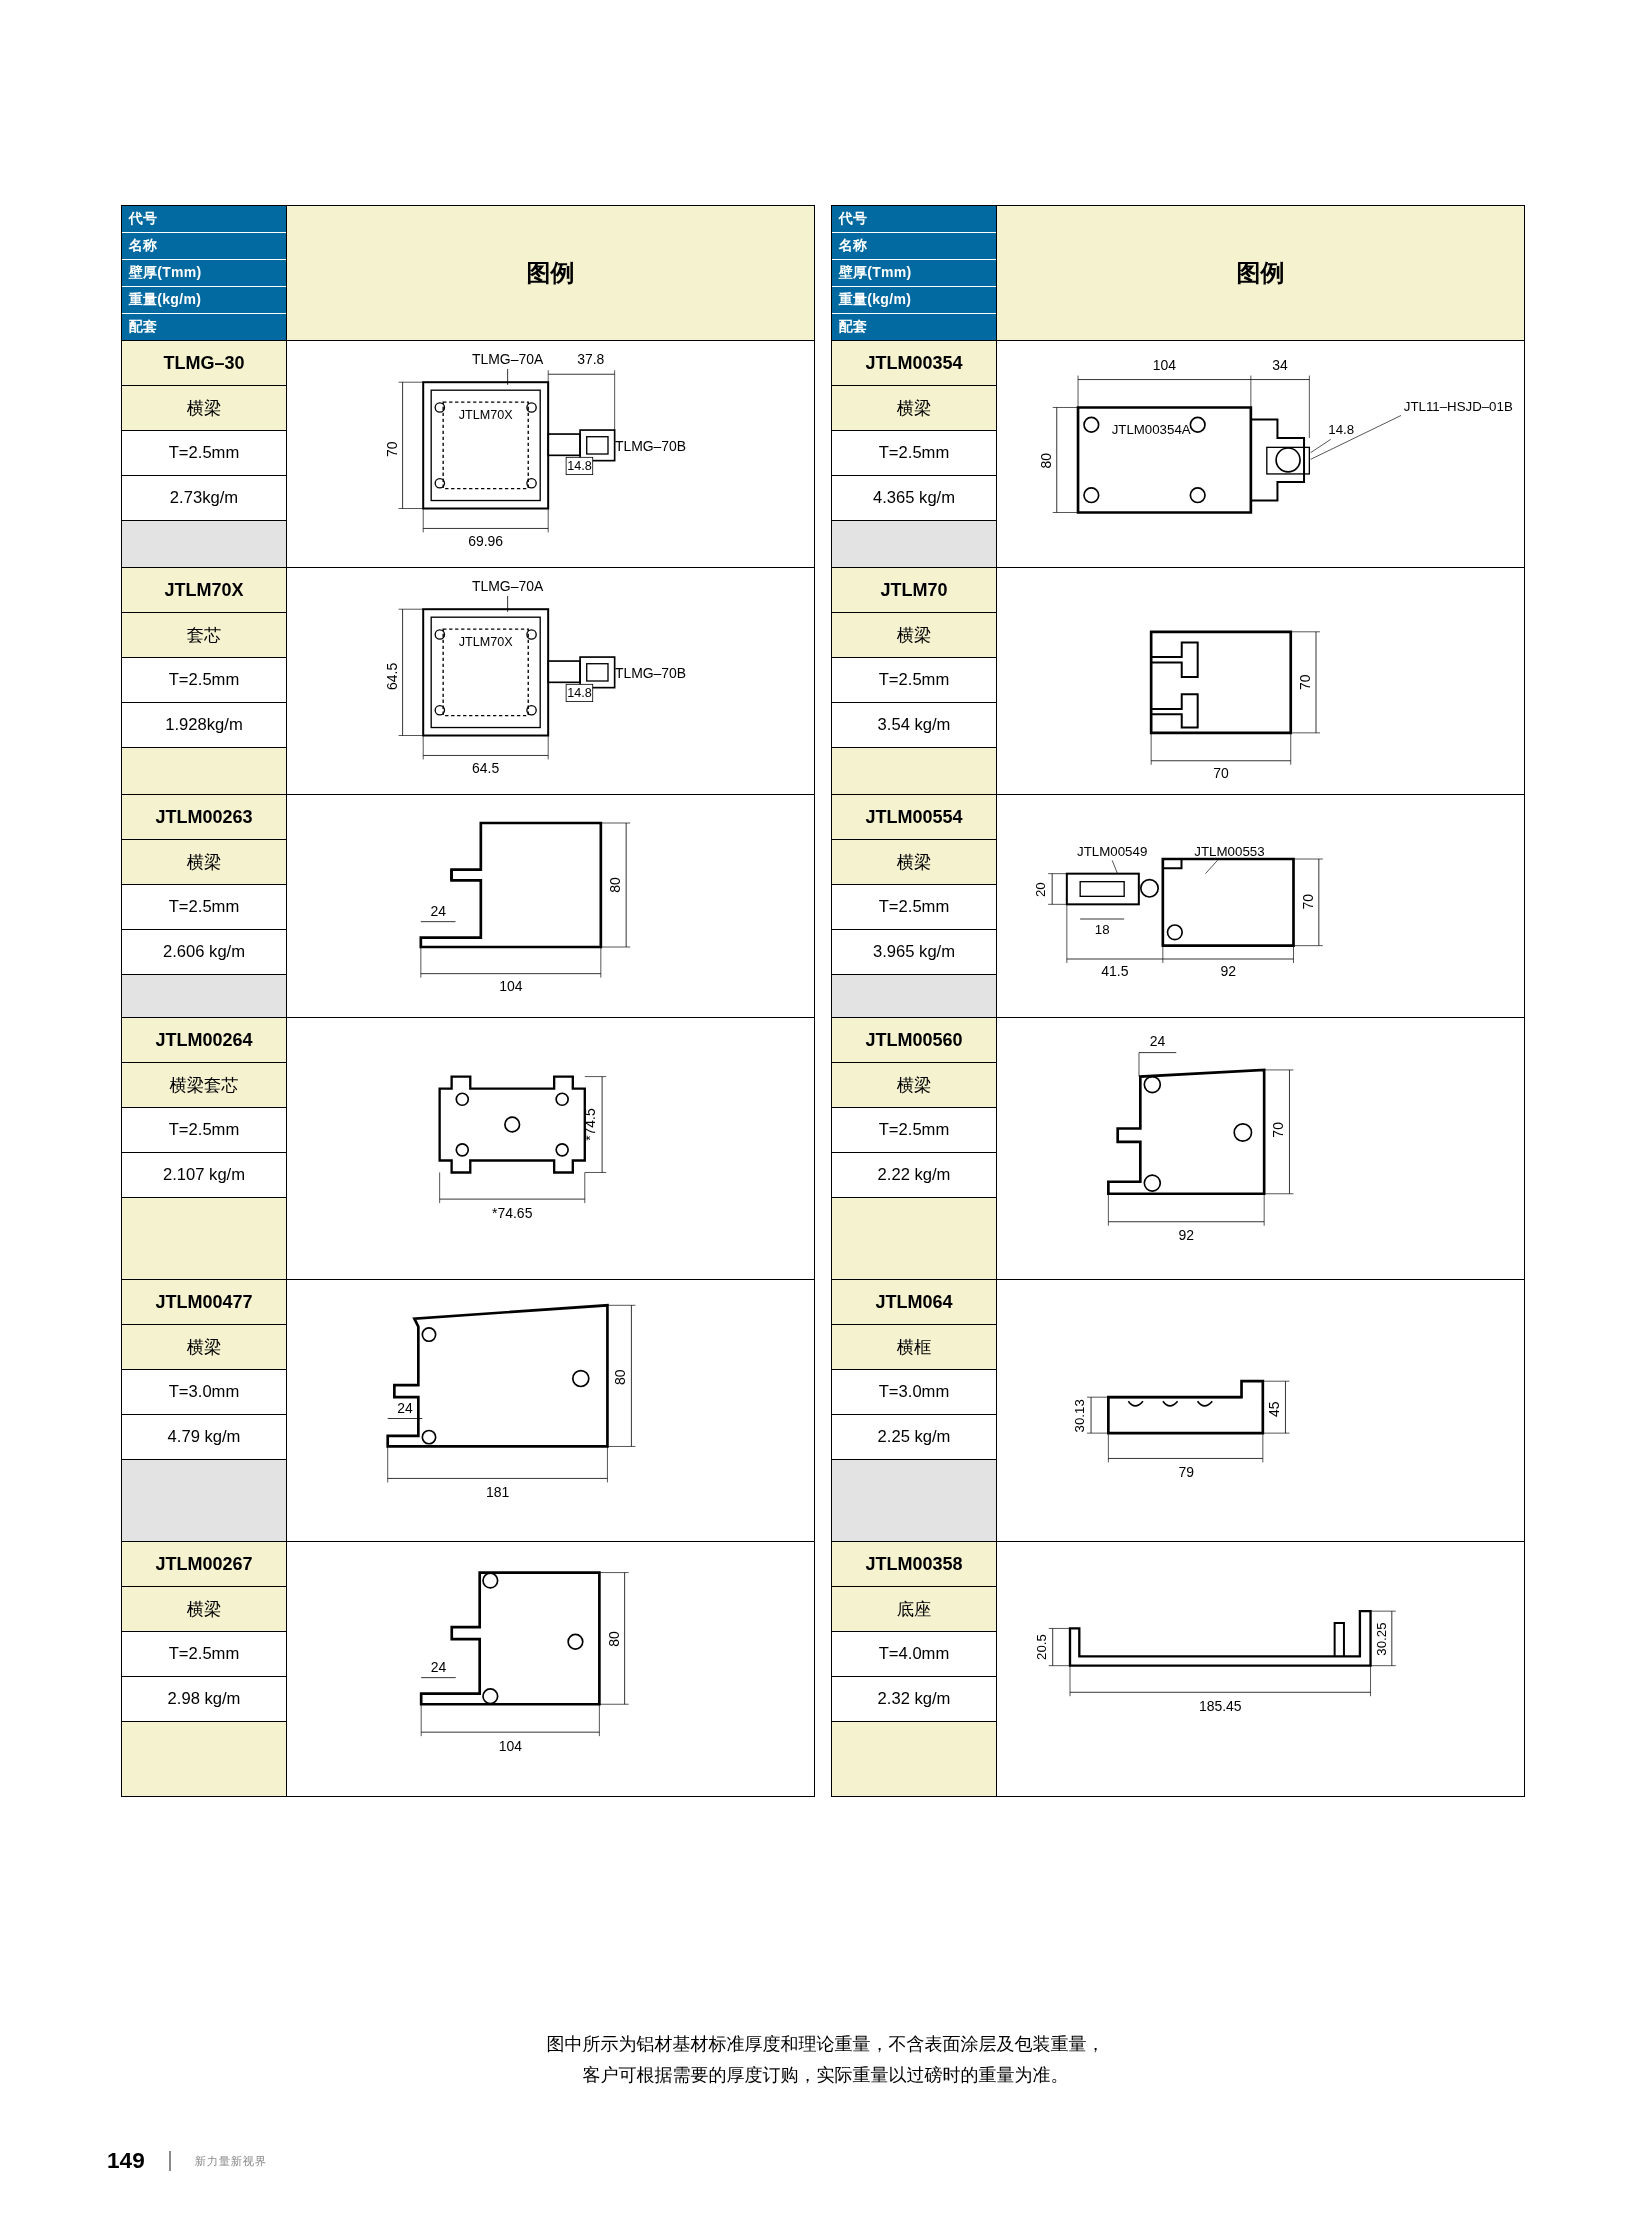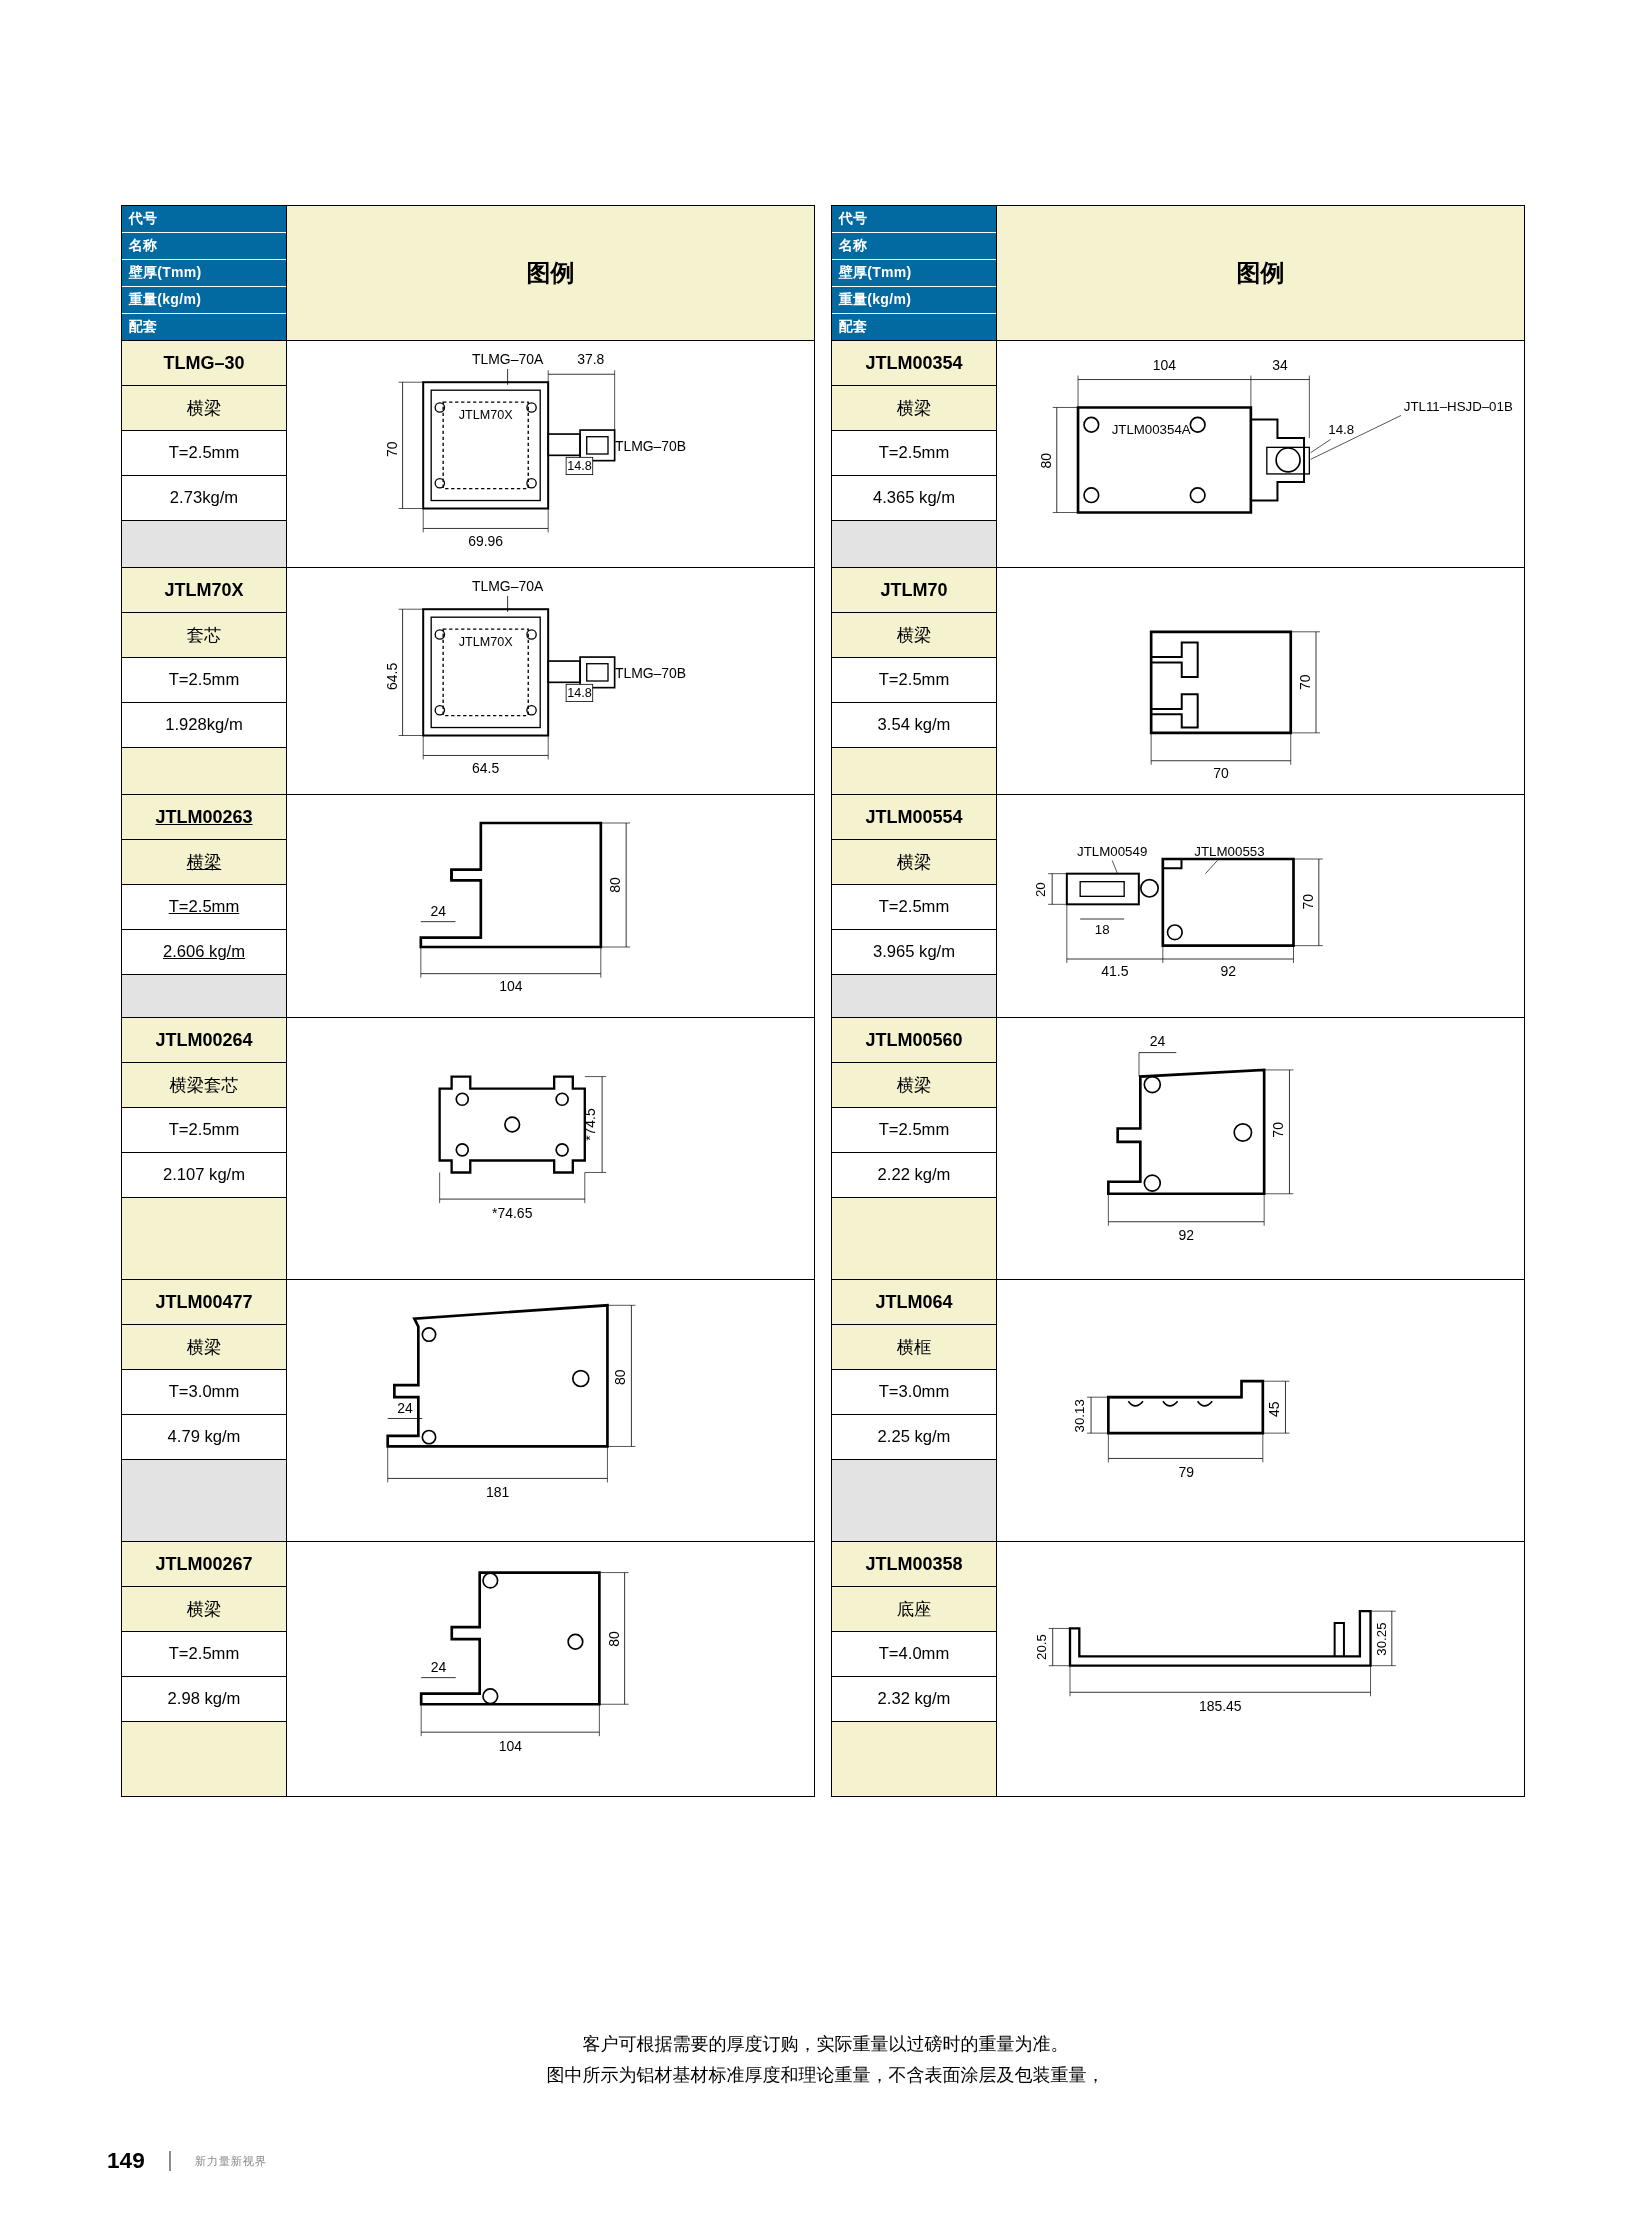--- a/index.html
+++ b/index.html
@@ -260,21 +260,21 @@
             <line x1="166" y1="252" x2="203" y2="252" stroke="#000" stroke-width="1"></line>
             <text x="163" y="163" font-size="21" text-anchor="middle" transform="rotate(-90 163 163)">64.5</text>
             <line x1="203" y1="282" x2="391" y2="282" stroke="#000" stroke-width="1.2"></line>
             <line x1="203" y1="252" x2="203" y2="288" stroke="#000" stroke-width="1"></line>
             <line x1="391" y1="252" x2="391" y2="288" stroke="#000" stroke-width="1"></line>
             <text x="297" y="308" font-size="21" text-anchor="middle">64.5</text>
           </svg>
         </div>
       </div>
 
-      <div class="row" style="height:222px;text-decoration:underline;">
+      <div class="row" style="height:222px;">
         <div class="row-left">
           <div class="cell code">JTLM00263</div>
           <div class="cell name">横梁</div>
           <div class="cell t">T=2.5mm</div>
           <div class="cell w">2.606 kg/m</div>
           <div class="cell pack"></div>
         </div>
         <div class="row-right">
           <svg class="fig" viewBox="0 0 789 333">
             <path d="M200 228 L200 214 L290 214 L290 128 L246 128 L246 112 L290 112 L290 42 L470 42 L470 228 Z" fill="none" stroke="#000" stroke-width="4"></path>
@@ -614,22 +614,22 @@
             <line x1="560" y1="186" x2="560" y2="232" stroke="#000" stroke-width="1"></line>
             <text x="334" y="254" font-size="21" text-anchor="middle">185.45</text>
           </svg>
         </div>
       </div>
     </div>
 
   </div>
 
   <div class="footnote">
+    <div>图中所示为铝材基材标准厚度和理论重量，不含表面涂层及包装重量，</div>
     <div>客户可根据需要的厚度订购，实际重量以过磅时的重量为准。</div>
-    <div>图中所示为铝材基材标准厚度和理论重量，不含表面涂层及包装重量，</div>
   </div>
 
   <div class="pagenum">
     <span class="num">149</span>
     <span class="bar"></span>
     <span class="brand">新力量新视界</span>
   </div>
 
 </div>
 

